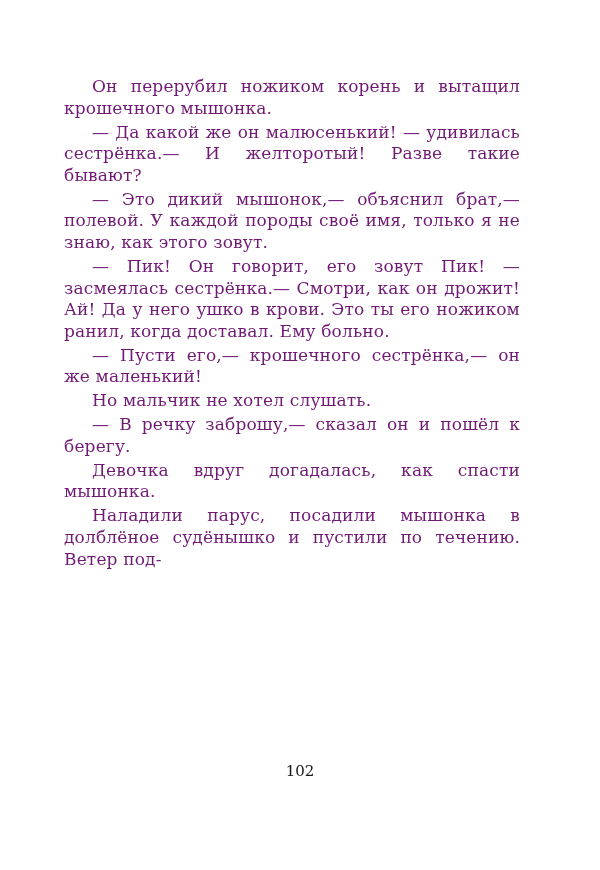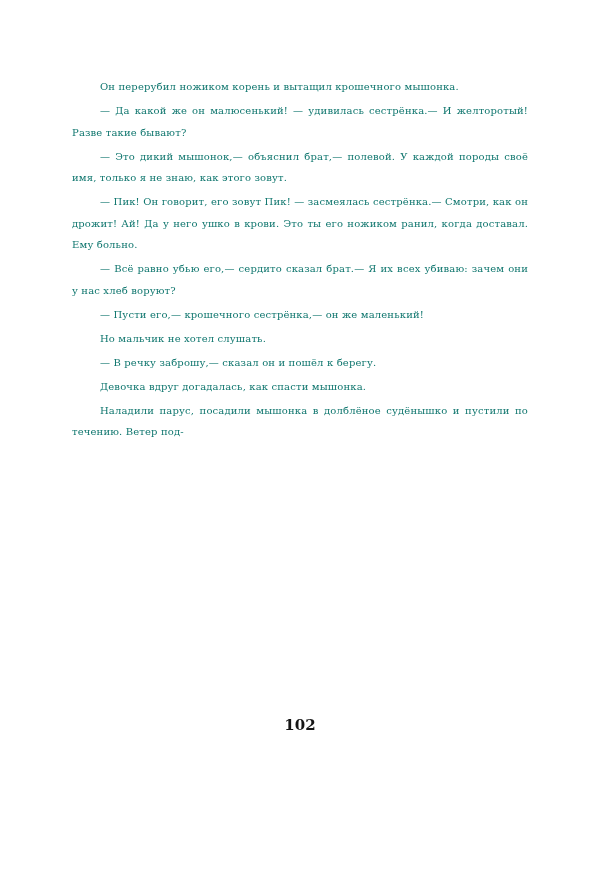--- a/index.html
+++ b/index.html
@@ -1,38 +1,37 @@
 <!DOCTYPE html>
 <html><head>
 <meta charset="utf-8">
 <style>
   html, body { margin: 0; padding: 0; background: #ffffff; }
   body { width: 600px; height: 870px; position: relative; overflow: hidden; }
   .page {
-    position: absolute; left: 72px; top: 76px; width: 456px;
+    position: absolute; left: 64px; top: 76px; width: 456px;
     font-family: "DejaVu Serif", "Liberation Serif", serif;
-    font-size: 10px; line-height: 21.6px; color: #0f766e;
+    font-size: 17px; line-height: 21.6px; color: #701a75;
     letter-spacing: 0.15px;
   }
   .p { margin: 0 0 2.4px 0; text-align: justify; text-align-last: left; text-indent: 28px; }
   .page-number {
-    position: absolute; left: 0; width: 600px; top: 716px; text-align: center;
-    font-family: "DejaVu Serif", "Liberation Serif", serif; font-weight: bold;
+    position: absolute; left: 0; width: 600px; top: 762px; text-align: center;
+    font-family: "DejaVu Serif", "Liberation Serif", serif; font-weight: normal;
     font-size: 15px; color: #151515;
   }
 </style>
 </head>
 <body>
 
 <div class="page">
   <p class="p" lang="ru" style="hyphens:auto">Он перерубил ножиком корень и вытащил крошечного мышонка.</p>
   <p class="p" lang="ru" style="hyphens:auto">— Да какой же он малюсенький! — удивилась сестрёнка.— И желторотый! Разве такие бывают?</p>
   <p class="p" lang="ru" style="hyphens:auto">— Это дикий мышонок,— объяснил брат,— полевой. У каждой породы своё имя, только я не знаю, как этого зовут.</p>
   <p class="p" lang="ru" style="hyphens:auto">— Пик! Он говорит, его зовут Пик! — засмеялась сестрёнка.— Смотри, как он дрожит! Ай! Да у него ушко в крови. Это ты его ножиком ранил, когда доставал. Ему больно.</p>
-  <p class="p" lang="ru" style="hyphens:auto">— Всё равно убью его,— сердито сказал брат.— Я их всех убиваю: зачем они у нас хлеб воруют?</p>
   <p class="p" lang="ru" style="hyphens:auto">— Пусти его,— крошечного сестрёнка,— он же маленький!</p>
   <p class="p" lang="ru" style="hyphens:auto">Но мальчик не хотел слушать.</p>
   <p class="p" lang="ru" style="hyphens:auto">— В речку заброшу,— сказал он и пошёл к берегу.</p>
   <p class="p" lang="ru" style="hyphens:auto">Девочка вдруг догадалась, как спасти мышонка.</p>
   <p class="p" lang="ru" style="hyphens:auto">Наладили парус, посадили мышонка в долблёное судёнышко и пустили по течению. Ветер под-</p>
 </div>
 
 <div class="page-number">102</div>
 
 </body></html>

